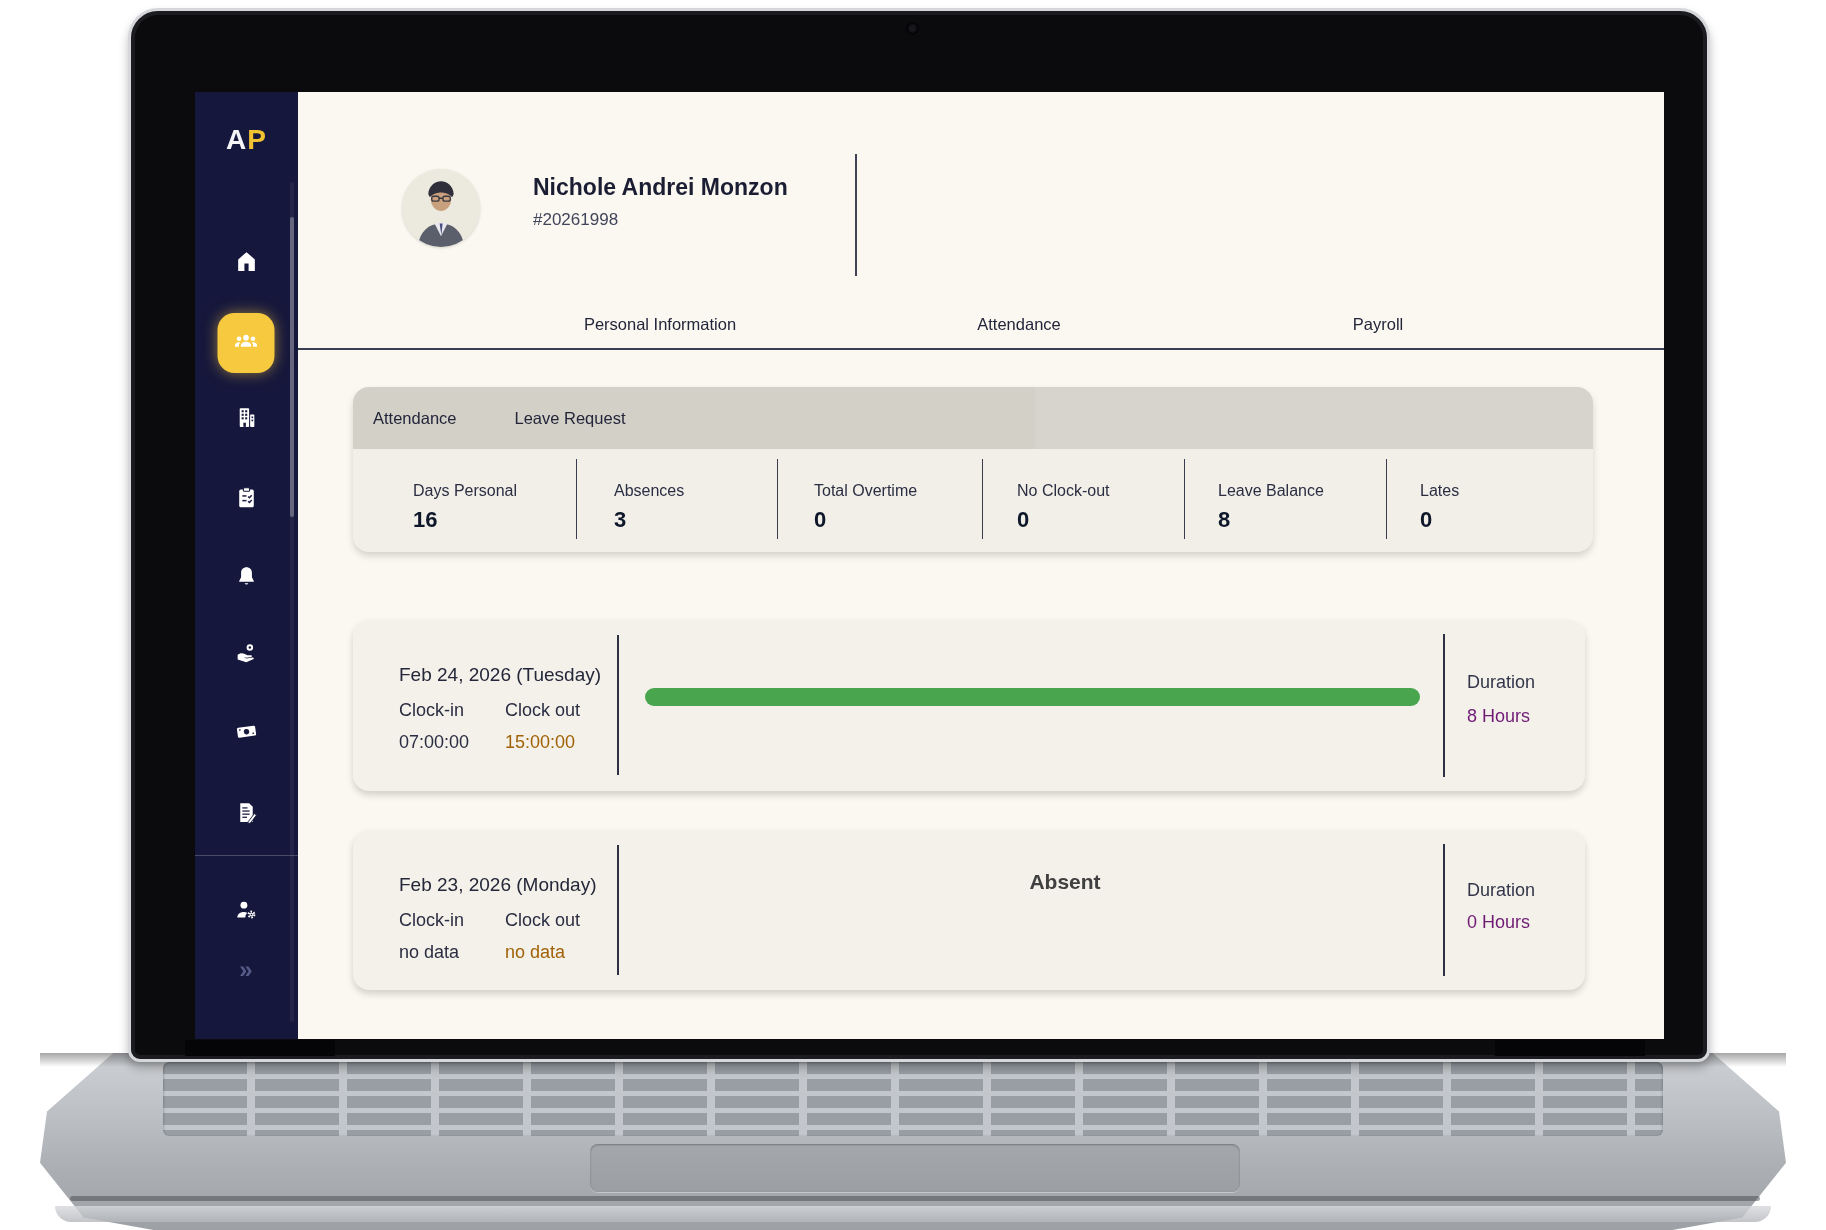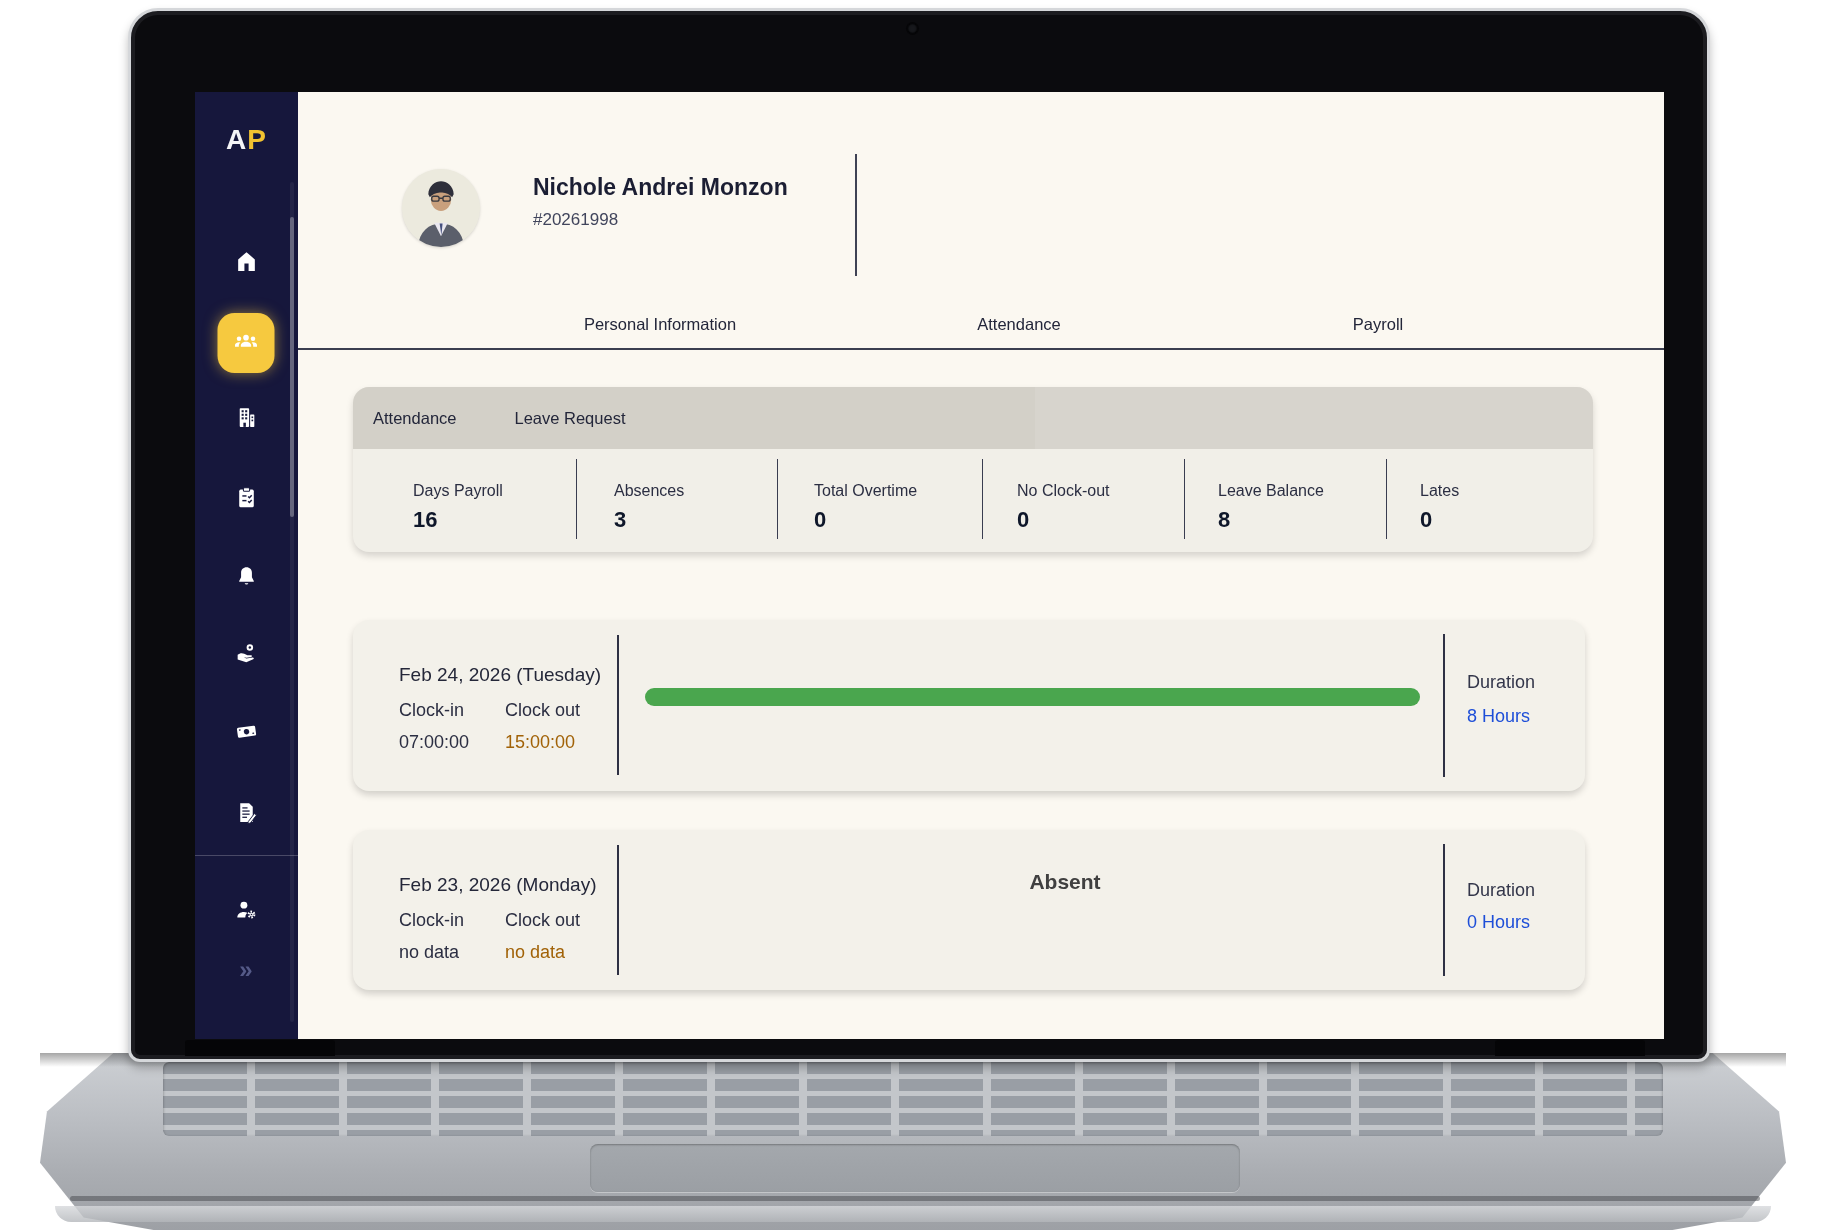--- a/index.html
+++ b/index.html
@@ -89,21 +89,21 @@
   .card1 .c-div{height:140px;} .card2 .c-div{height:130px;}
   .c-div2{left:1090px;top:14px;width:1.5px;background:#2e3144;}
   .card1 .c-div2{height:143px;} .card2 .c-div2{height:132px;}
   .timeline-bar{left:292px;top:68px;width:775px;height:18px;border-radius:9px;background:#4aa64e;}
   .ticks{left:292px;top:98px;width:775px;height:20px;}
   .tick{position:absolute;top:0;font-size:13.5px;color:#595c6d;white-space:nowrap;}
   .tick.k0{left:0;} .tick.k1{left:25%;transform:translateX(-50%);}
   .tick.k2{left:50%;transform:translateX(-50%);} .tick.k3{left:75%;transform:translateX(-50%);}
   .tick.k4{left:100%;transform:translateX(-100%);}
   .dur-lbl{left:1114px;font-size:18px;color:#33364a;}
-  .dur-val{left:1114px;font-size:18px;color:#1d4ed8;}
+  .dur-val{left:1114px;font-size:18px;color:#701a75;}
   .card1 .dur-lbl{top:52px;} .card1 .dur-val{top:86px;}
   .card2 .dur-lbl{top:50px;} .card2 .dur-val{top:82px;}
   .absent{left:712px;top:40px;transform:translateX(-50%);font-size:21px;font-weight:bold;color:#404040;}
 </style>
 </head>
 <body>
 
 <div class="abs base"></div>
 <div class="abs base-shadow-top"></div>
 <div class="abs keyboard"></div>
@@ -270,21 +270,21 @@
   <div class="abs tab t3">Payroll</div>
   <div class="abs tab-border"></div>
 
   <div class="abs att-panel">
     <div class="abs att-bar">
       <span class="bartab b1">Attendance</span>
       <span class="bartab b2">Leave Request</span>
     </div>
 
     <div class="abs stat s1">
-      <span class="lbl">Days Payroll</span>
+      <span class="lbl">Days Personal</span>
       <span class="val">16</span>
     </div>
     <div class="abs sdiv sd1"></div>
     <div class="abs stat s2">
       <span class="lbl">Absences</span>
       <span class="val">3</span>
     </div>
     <div class="abs sdiv sd2"></div>
     <div class="abs stat s3">
       <span class="lbl">Total Overtime</span>

